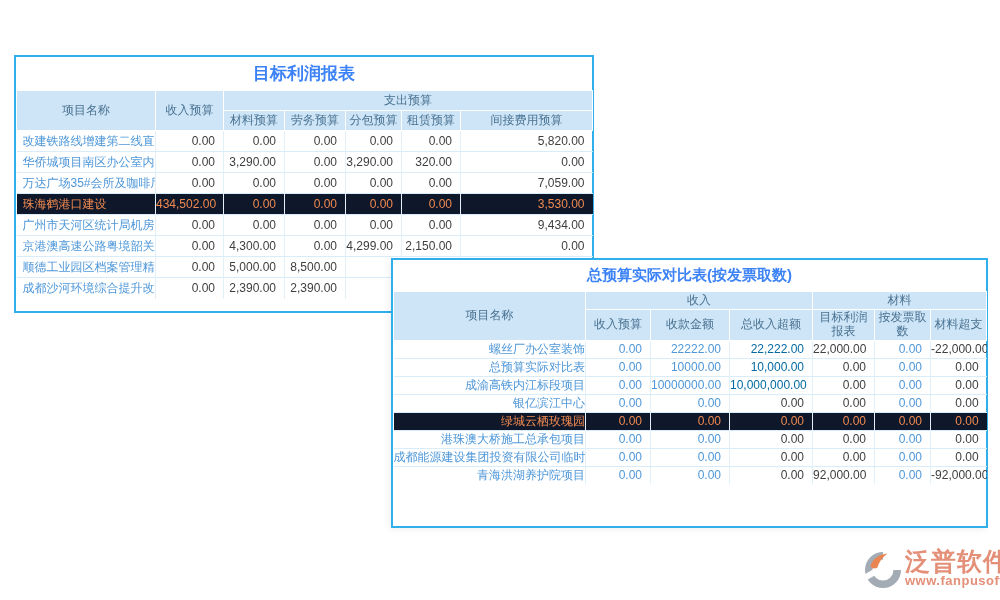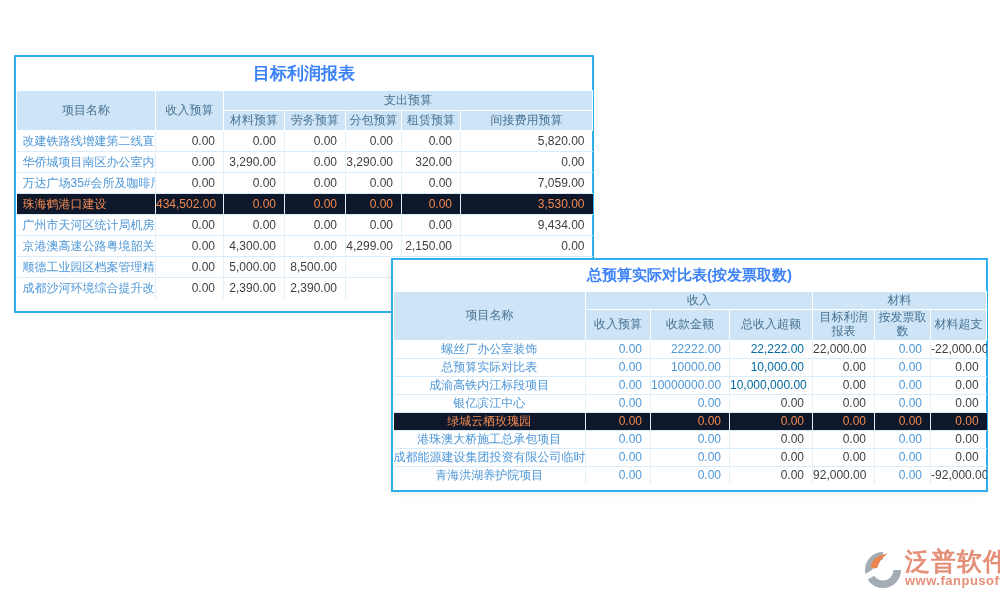--- a/index.html
+++ b/index.html
@@ -1,40 +1,40 @@
 <!DOCTYPE html>
 <html><head>
 <meta charset="utf-8">
 <style>
   * { margin:0; padding:0; box-sizing:border-box; }
   html,body { width:1000px; height:600px; background:#ffffff; overflow:hidden;
               font-family:"Liberation Sans","DejaVu Sans",sans-serif; }
   .window { position:absolute; background:#fff; border:2px solid #2FB0EA; }
   #window1 { left:14px; top:55px; width:580px; height:258px; z-index:1; }
-  #window2 { left:391px; top:258px; width:597px; height:234px; z-index:10;
+  #window2 { left:391px; top:258px; width:597px; height:270px; z-index:10;
              box-shadow:-2px 2px 6px rgba(0,0,0,0.06); }
   .titlebar { display:flex; align-items:center; justify-content:center;
               background:#fff; color:#3b82f6; font-weight:bold; }
   #window1 .titlebar { height:33px; font-size:17px; }
   #window2 .titlebar { height:31px; font-size:15px; }
   table { width:100%; border-collapse:collapse; table-layout:fixed; }
   th { background:#CDE5F7; color:#4A7291; font-weight:normal; font-size:12px;
        border:1px solid #ffffff; padding:1px 2px; line-height:1.15; }
   #window1 th { height:20px; }
   #window2 tr.group-row th { height:18px; }
   #window2 tr.sub-row th { height:26px; }
   td { font-size:12px; border-top:1px solid #D9ECF9; border-left:1px solid #E2F0FA;
        overflow:hidden; white-space:nowrap; }
   td:first-child { border-left:none; }
   #window1 td { height:21px; }
   #window2 td { height:18px; }
   td.num { text-align:right; padding-right:8px; color:#3E3E3E; }
   td.name { color:#4E97D8; }
   #window1 td.name { text-align:left; padding-left:6px; }
-  #window2 td.name { text-align:center; }
+  #window2 td.name { text-align:right; }
   td.name .clip { display:inline-block; max-width:100%; overflow:hidden;
                   white-space:nowrap; vertical-align:middle; }
   td.num.blue { color:#4E97D8; }
   td.num.red  { color:#0369a1; }
   td.num.dark { color:#3E3E3E; }
   tr.hl { background:#0f172a; }
   tr.hl td, tr.hl td.name, tr.hl td.num.blue, tr.hl td.num.red, tr.hl td.num.dark
         { color:#F08A50; }
   #logo { position:absolute; left:863px; top:549px; display:flex; align-items:center;
           gap:2px; opacity:0.9; z-index:20; }

